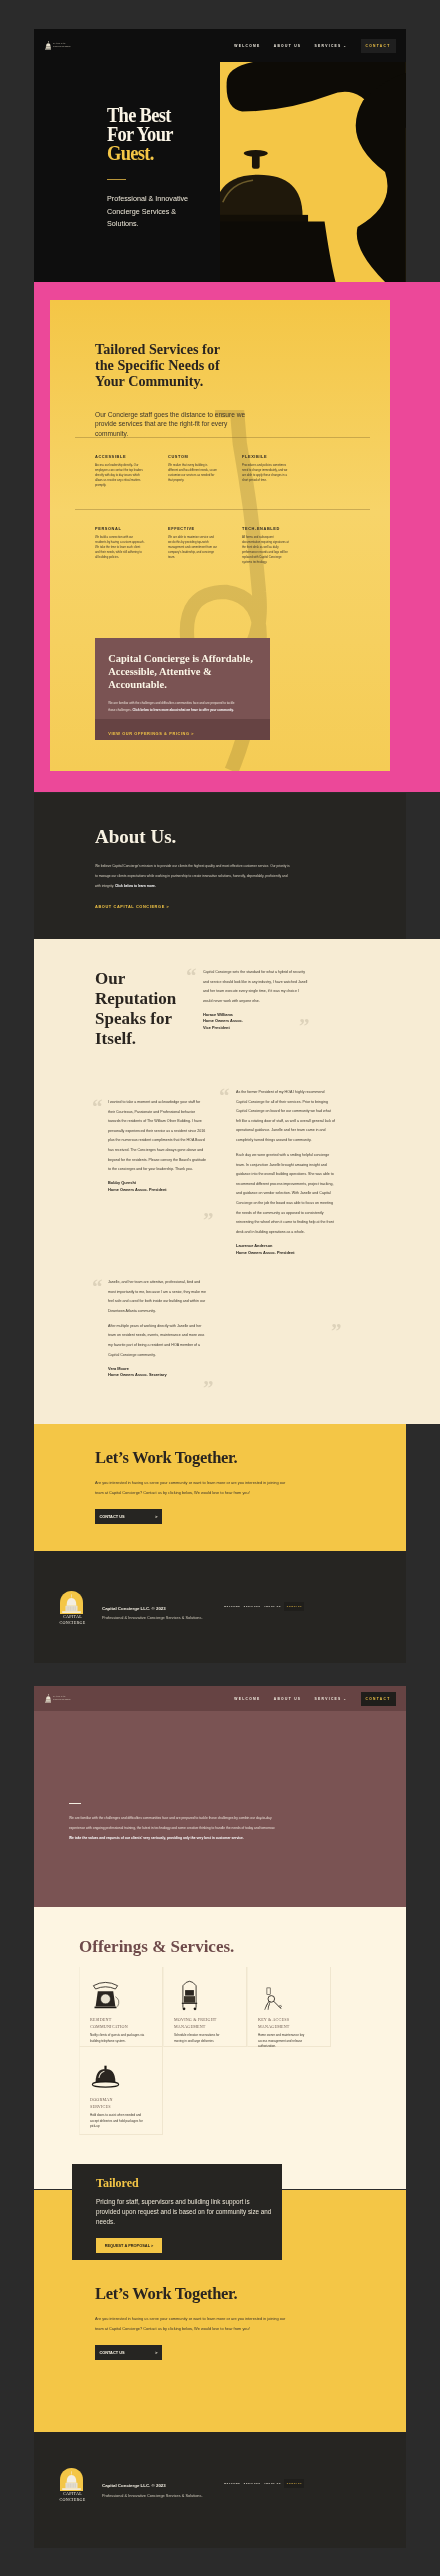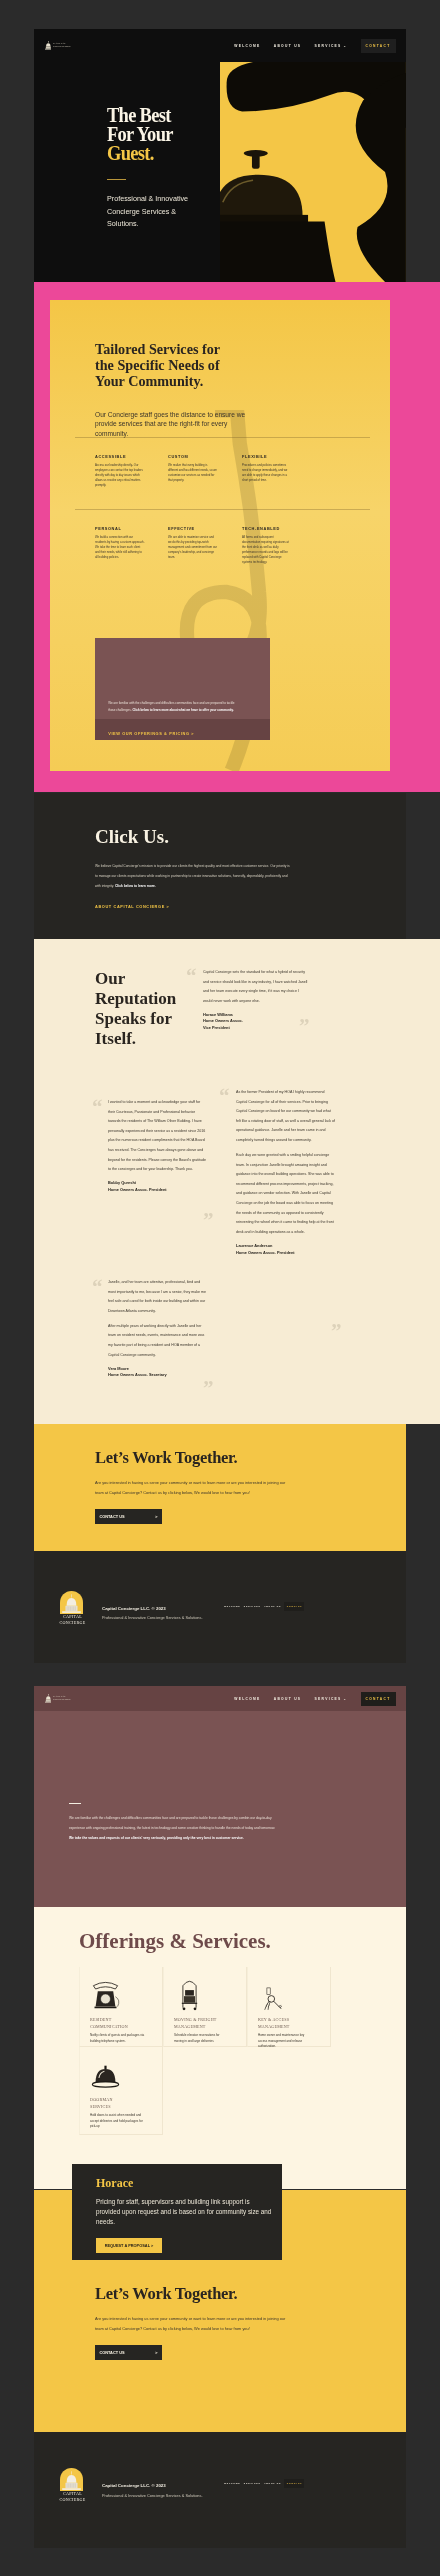--- a/index.html
+++ b/index.html
@@ -66,21 +66,21 @@
   .f-link{font-size:2.1px;font-weight:bold;letter-spacing:0.8px;color:#f3eee2}
   .f-contact{font-size:2.1px;font-weight:bold;letter-spacing:0.8px;color:#f4c646;background:#1f1e1b;padding:3.3px 2.2px}
   
   .hero2{position:absolute;left:0;top:0;width:372px;height:221px;background:#7a5353}
   .nav2{background:#664343;height:25px}
   .hero2-title{position:absolute;left:35px;top:50px;font-size:16.5px;line-height:18px;color:#fbf5e6;letter-spacing:-0.4px;width:165px}
   .hero2-rule{position:absolute;left:35px;top:117px;width:11.6px;height:0.6px;background:#f3eee2}
   .hero2-body{position:absolute;left:35px;top:127px;font-size:3.3px;line-height:10px;color:#eadfd6;width:209px}
   .hero2-body b{color:#fff}
   .offer{position:absolute;top:221px;left:0;width:372px;height:282px;background:#fdf5e2}
-  .offer-title{position:absolute;left:45px;top:22px;font-size:21px;color:#6e4a4a}
+  .offer-title{position:absolute;left:45px;top:30px;font-size:17px;color:#6e4a4a}
   .grid{position:absolute;left:45px;top:60px;width:253px;display:grid;grid-template-columns:repeat(3,84px)}
   .cell{height:80px;border-right:0.6px solid #f0e6cf;border-bottom:0.6px solid #f0e6cf;border-left:0.6px solid #f6eed9;position:relative;padding:11px 10px}
   .cell .ico{width:31px;height:33px;margin-bottom:4.4px}
   .cell h5{font-family:"Liberation Serif",serif;font-weight:normal;font-size:4.1px;line-height:6.6px;color:#6e5a50;letter-spacing:0.2px;margin-bottom:2.2px}
   .cell p{font-size:3px;line-height:5.8px;color:#3a342b;width:55px}
   .pricing{position:absolute;left:38px;top:503px;width:210px;height:83px;background:#262522;z-index:2}
   .pricing-title{position:absolute;left:24px;top:21px;font-size:12px;color:#f4c646}
   .pricing-body{position:absolute;left:24px;top:52px;font-size:6.9px;line-height:13.2px;color:#eee8d8;width:187px}
   .pricing-btn{position:absolute;left:24px;top:106px;width:66px;height:15px;background:#f4c646;display:flex;align-items:center;justify-content:center;font-size:3.9px;font-weight:bold;color:#1f1b16}
 </style>
@@ -166,30 +166,31 @@
       <div class="feat" style="left:118px;top:226px">
         <h4>EFFECTIVE</h4>
         <p>We are able to maximize service and we do this by providing top-notch management and commitment from our company's leadership, and concierge team.</p>
       </div>
       <div class="feat" style="left:192px;top:226px">
         <h4>TECH-ENABLED</h4>
         <p>All forms and subsequent documentation requiring signatures at the front desk as well as daily performance records and logs will be replaced with Capitol Concierge systems technology.</p>
       </div>
 
       <div class="promo" style="top:338px">
+        <h3 class="promo-title serif">Capital Concierge is Affordable, Accessible, Attentive &amp; Accountable.</h3>
         <p class="promo-body"><span>We are familiar with the challenges and difficulties communities face and are prepared to tackle those challenges. </span><b>Click below to learn more about what we have to offer your community.</b></p>
         <div class="promo-foot">
           <span class="promo-link">VIEW OUR OFFERINGS &amp; PRICING &gt;</span>
         </div>
       </div>
     </div>
   </section>
 
   <section class="about">
-    <h2 class="about-title serif">Click Us.</h2>
+    <h2 class="about-title serif">About Us.</h2>
     <p class="about-body"><span>We believe Capital Concierge's mission is to provide our clients the highest quality and most effective customer service. Our priority is to manage our clients expectations while working in partnership to create innovative solutions, honestly, dependably, proficiently and with integrity. </span><b>Click below to learn more.</b></p>
     <span class="about-link">ABOUT CAPITAL CONCIERGE &gt;</span>
   </section>
 
   <section class="testi">
     <h2 class="testi-title serif" style="width:94px">Our Reputation Speaks for Itself.</h2>
 
     <span class="qmark" style="left:152px;top:29px">“</span>
     <div class="quote" style="left:169px;top:29px;width:105px">
       <div>Capital Concierge sets the standard for what a hybrid of security and service should look like in any industry, I have watched Janell and her team execute every single time, if it was my choice I would never work with anyone else.</div>
@@ -348,21 +349,21 @@
         </svg>
         <h5><span>DOORMAN</span><br><span>SERVICES</span></h5>
         <p>Hold doors to assist when needed and accept deliveries and hold packages for pick-up</p>
       </div>
     </div>
   </section>
 
   <div class="pricing" style="top:271px;width:210px;height:0"></div>
   <section class="work" style="top:504px;height:242px">
     <div class="pricing" style="left:38px;top:-26px;width:210px;height:96px;position:absolute">
-      <h2 class="pricing-title serif" style="top:12px">Horace</h2>
+      <h2 class="pricing-title serif" style="top:12px">Tailored</h2>
       <p class="pricing-body" style="top:33px;font-size:6.3px;line-height:10px;width:176px">Pricing for staff, supervisors and building link support is provided upon request and is based on for community size and needs.</p>
       <div class="pricing-btn" style="top:74px">REQUEST A PROPOSAL &gt;</div>
     </div>
     <h2 class="work-title serif" style="top:94px">Let’s Work Together.</h2>
     <p class="work-body" style="top:124px">Are you interested in having us serve your community or want to learn more or are you interested in joining our team at Capital Concierge? Contact us by clicking below, We would love to hear from you!</p>
     <div class="work-btn" style="top:155px">
       <span>CONTACT US</span>
       <span>&gt;</span>
     </div>
   </section>

